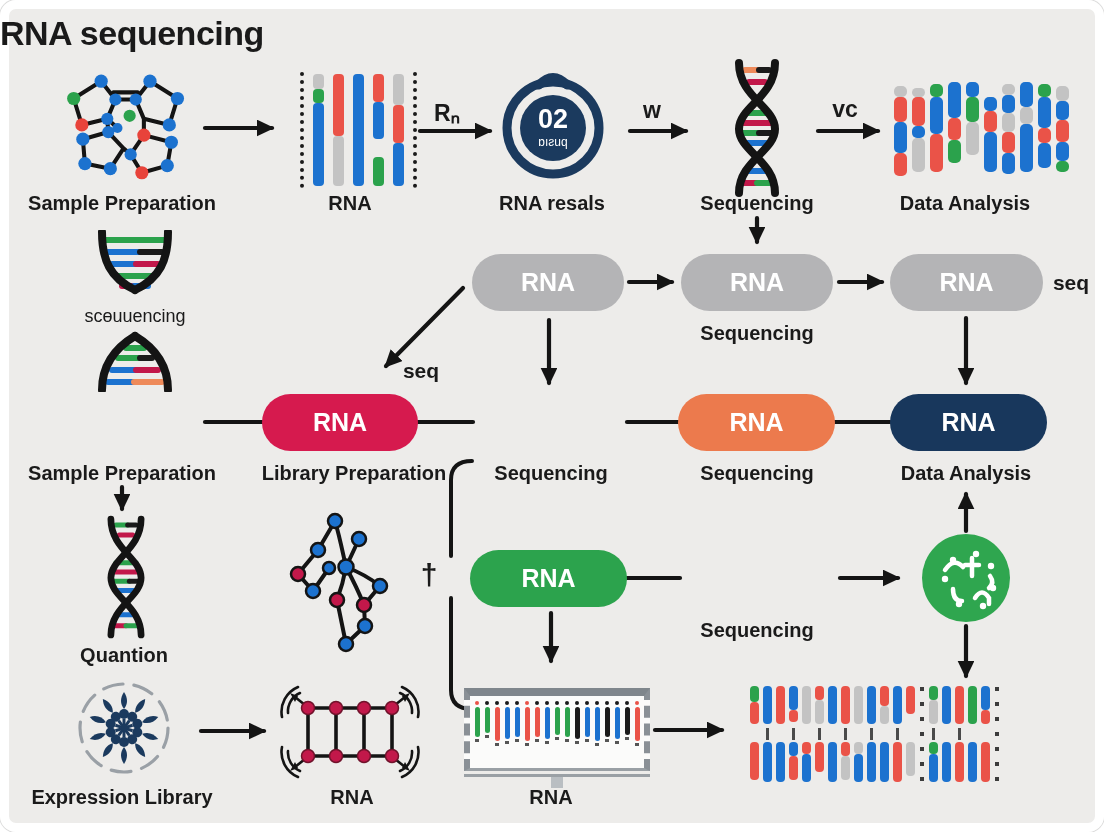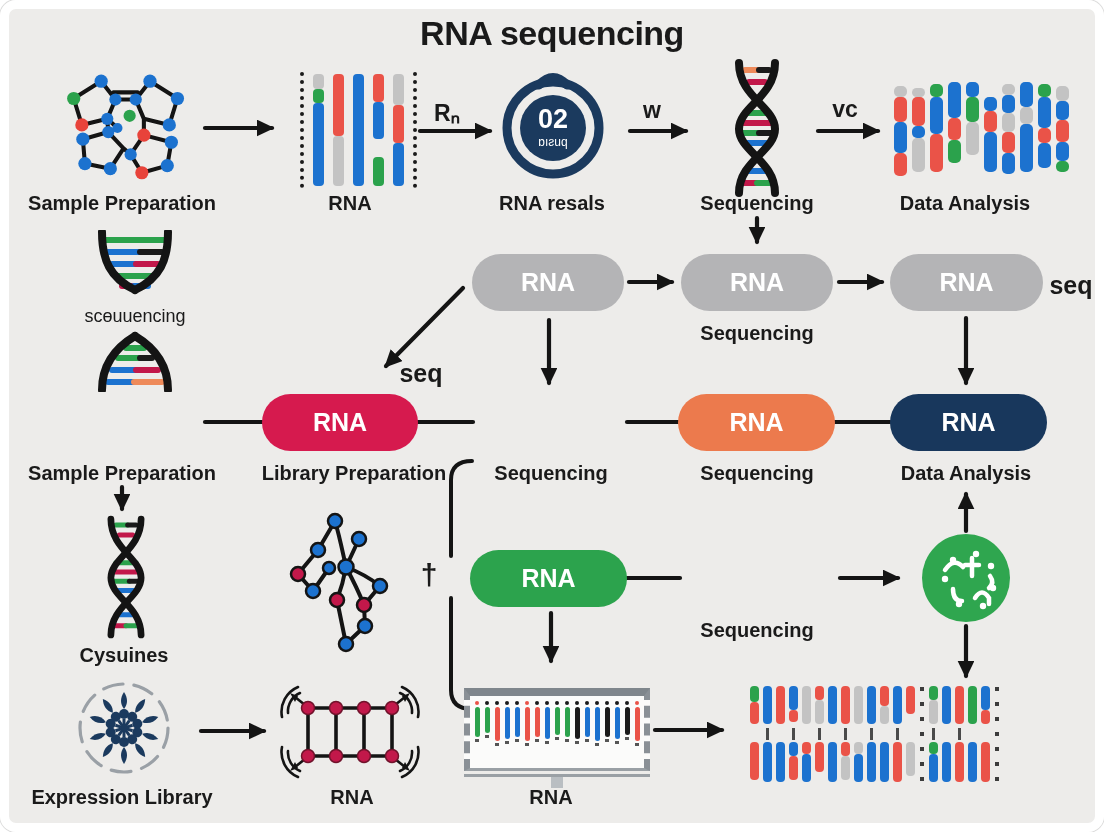--- a/index.html
+++ b/index.html
@@ -1,21 +1,21 @@
 <!DOCTYPE html>
 <html><head>
 <meta charset="utf-8">
 <style>
   html,body{margin:0;padding:0;background:#fff;}
   .canvas{position:relative;width:1104px;height:832px;background:#edecea;border-radius:16px;
           box-shadow:inset 0 0 0 9px #fff, 0 0 0 1px #ddd;overflow:hidden;
           font-family:"Liberation Sans",sans-serif;color:#1a1a1a;}
-  .title{position:absolute;left:0;right:0;top:14px;text-align:center;font-size:34px;font-weight:800;letter-spacing:-0.5px;}
+  .title{position:absolute;left:0;right:0;top:14px;font-size:34px;font-weight:800;letter-spacing:-0.5px;}
   .lbl{position:absolute;transform:translateX(-50%);font-size:20px;font-weight:600;white-space:nowrap;text-align:center;}
-  .small-lbl{font-size:25px;font-weight:700;}
+  .small-lbl{font-size:21px;font-weight:700;}
   .dagger{font-size:30px;font-weight:700;}
   .pill{position:absolute;height:57px;border-radius:29px;display:flex;align-items:center;justify-content:center;
         color:#fff;font-weight:700;font-size:25px;}
   .icon{position:absolute;}
   svg{display:block;}
   
   .gel{display:flex;gap:9px;height:112px;padding:2px 9px;border-left:4px dotted #1a1a1a;border-right:4px dotted #1a1a1a;}
   .gel-lane{width:11px;display:flex;flex-direction:column;}
   .gel-seg{width:100%;border-radius:4px;}
   
@@ -331,21 +331,21 @@
         <line x1="40" y1="120" x2="60" y2="120" stroke="#1c72cf"></line>
         <line x1="37" y1="133" x2="50" y2="133" stroke="#c2184a"></line>
           <line x1="50" y1="133" x2="63" y2="133" stroke="#2ba24c"></line>
       </g>
       <g stroke="#141414" stroke-width="8" fill="none" stroke-linecap="round">
         <path d="M32 6 C32 42 68 53 68 76 C68 99 32 110 32 144"></path>
         <path d="M68 6 C68 42 32 53 32 76 C32 99 68 110 68 144"></path>
       </g>
     </svg>
   </div>
-  <div class="lbl" style="left:124px;top:644px;">Cysuines</div>
+  <div class="lbl" style="left:124px;top:644px;">Quantion</div>
 
   <div class="icon" style="left:285px;top:510px;">
     <svg width="115" height="150" viewBox="0 0 115 150">
       <path d="M50 11 L33 40 M50 11 C55 28 58 44 61 57 M74 29 L61 57 M33 40 L13 64 L28 81 L44 58
                M61 57 C74 62 85 68 95 76 M61 57 C58 74 55 82 52 90 L61 134
                M61 57 C70 74 75 85 79 95 M79 95 L95 76 M79 95 L80 116 L61 134" stroke="#141414" stroke-width="4" fill="none" stroke-linecap="round" stroke-linejoin="round"></path>
       <g fill="#1c72cf" stroke="#141414" stroke-width="2.5">
         <circle cx="50" cy="11" r="7"></circle>
           <circle cx="74" cy="29" r="7"></circle>
           <circle cx="33" cy="40" r="7"></circle>

